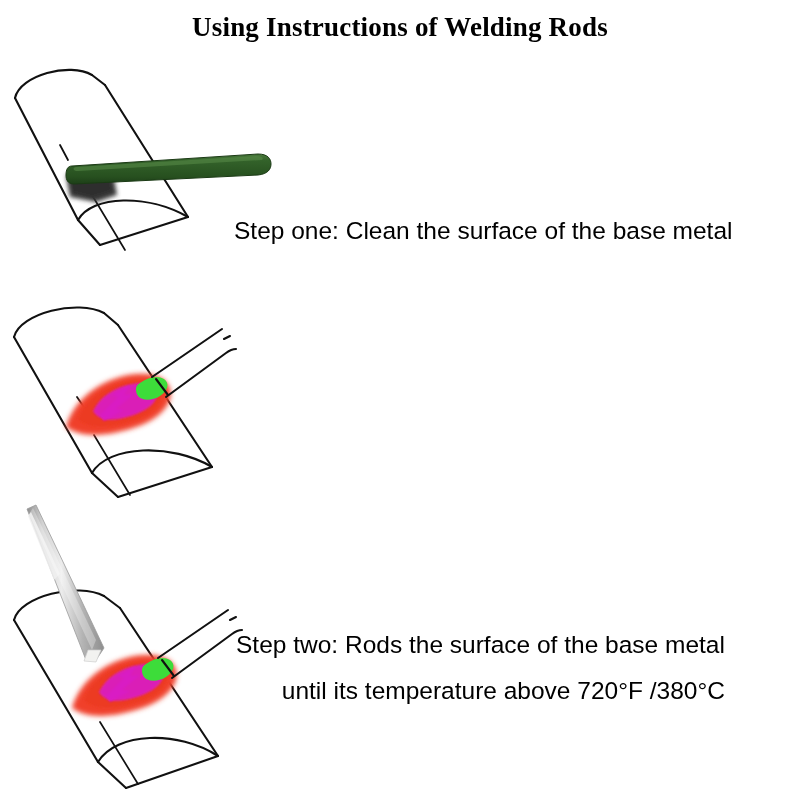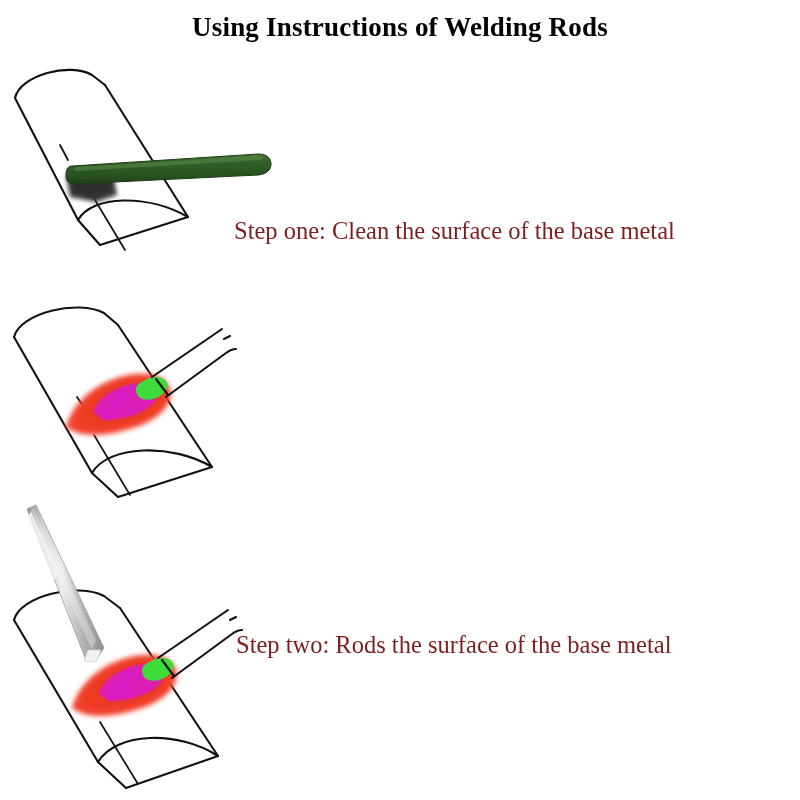--- a/index.html
+++ b/index.html
@@ -42,22 +42,22 @@
 
   .figure {
     position: absolute;
     left: 0;
     top: 0;
   }
   .step-text {
     position: absolute;
     font-size: 24.5px;
     line-height: 46px;
-    font-family: Liberation Serif, serif;
-    color: #7f1d1d;
+    font-family: Liberation Sans, sans-serif;
+    color: #000000;
     white-space: nowrap;
     text-align: right;
   }
   #step-one-text {
     left: 234px;
     top: 153px;
   }
   #step-two-text {
     left: 236px;
     top: 337px;
@@ -155,20 +155,21 @@
       <g fill="none" stroke="#111111" stroke-width="2.1" stroke-linecap="round">
         <path d="M152,92 L222,44"></path>
         <path d="M166,112 L226,68 C230,65 232,64 236,64"></path>
         <path d="M156,94 L168,110"></path>
         <path d="M224,54 L230,51"></path>
       </g>
     </svg>
 
     <div class="step-text" id="step-two-text">
       <span class="line1">Step two: Rods the surface of the base metal</span>
+      <span class="line2">until its temperature above 720°F /380°C</span>
     </div>
   </div>
 
   <div class="panel" id="panel-3">
 
     <svg class="figure" width="300" height="295" viewBox="0 0 300 295">
       <defs>
         <filter id="flameBlur3" x="-45%" y="-45%" width="190%" height="190%">
           <feGaussianBlur stdDeviation="2.6"></feGaussianBlur>
         </filter>

